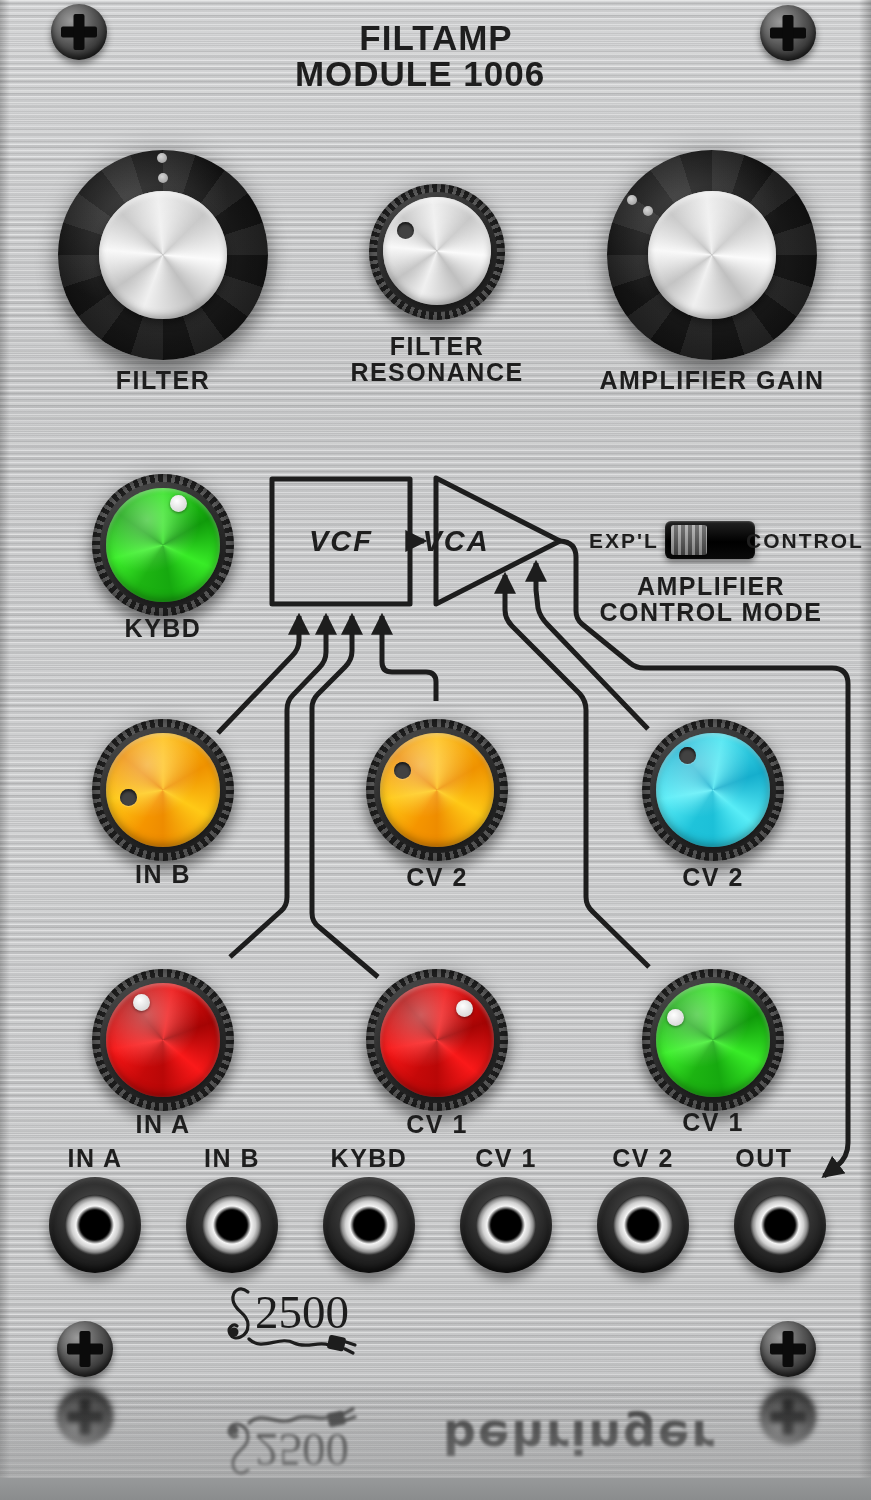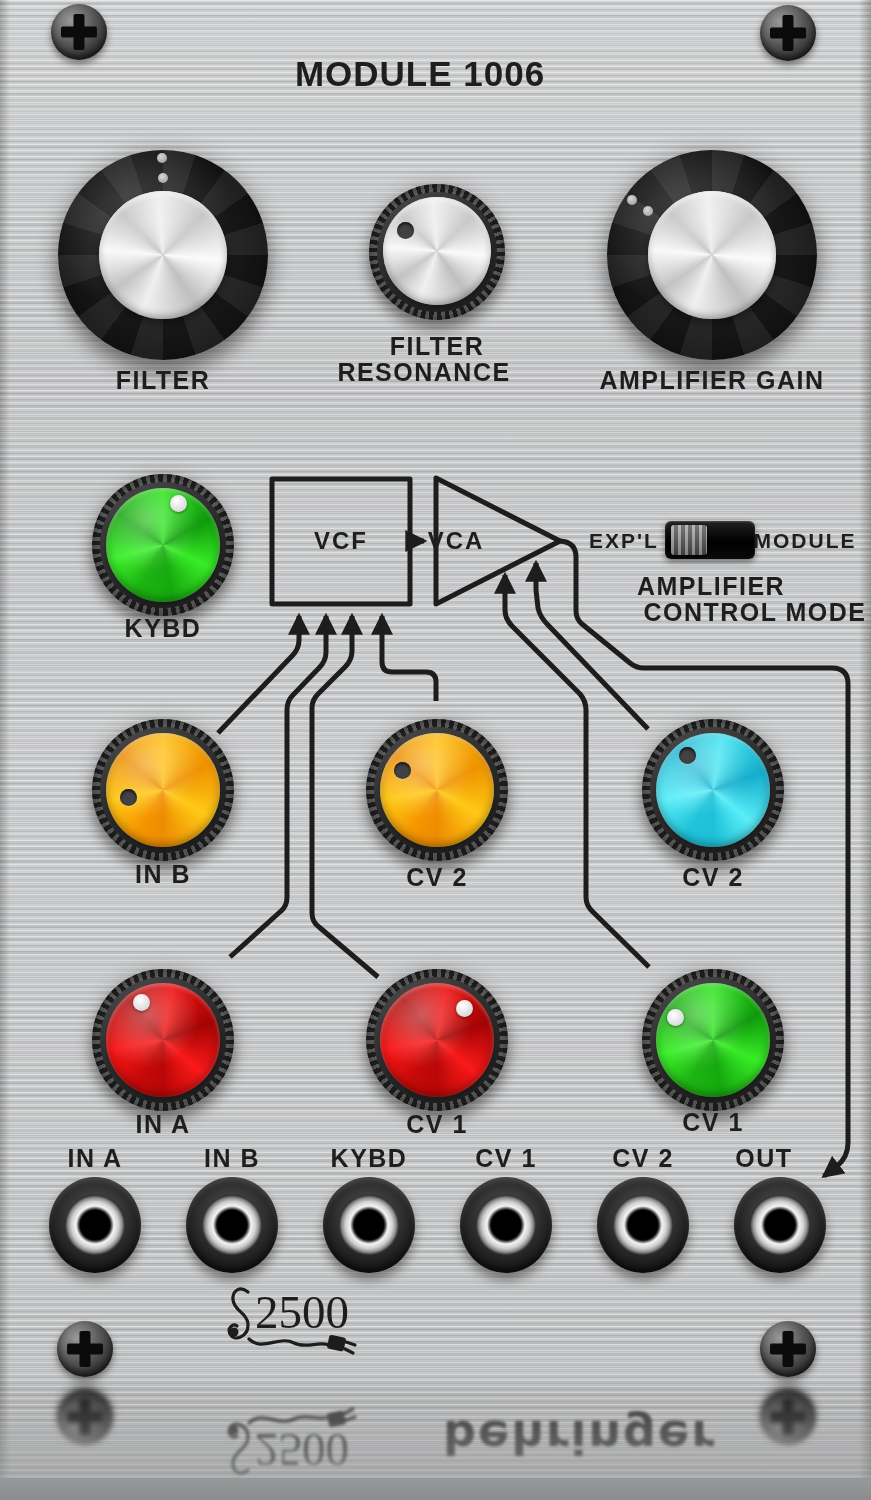--- a/index.html
+++ b/index.html
@@ -13,21 +13,21 @@
   }
   .edge-l{position:absolute;left:0;top:0;width:10px;height:1480px;background:linear-gradient(90deg,rgba(0,0,0,.22),rgba(0,0,0,0));}
   .edge-r{position:absolute;right:0;top:0;width:12px;height:1480px;background:linear-gradient(270deg,rgba(0,0,0,.25),rgba(0,0,0,0));}
   .table-zone{position:absolute;left:0;top:1383px;width:871px;height:95px;background:linear-gradient(180deg,rgba(40,40,40,.05),rgba(40,40,40,.14));}
   .bottom-strip{position:absolute;left:0;top:1478px;width:871px;height:22px;background:linear-gradient(180deg,#97999a,#8a8c8d);}
 
   .lbl{position:absolute;font-weight:bold;color:#1e1e1e;letter-spacing:1.5px;text-align:center;
        transform:translateX(-50%);white-space:nowrap;font-size:25px;}
   .title{font-size:35px;letter-spacing:1px;}
   .small-lbl{font-size:21px;letter-spacing:2px;}
-  .diag-lbl{font-size:24px;letter-spacing:2px;transform:translate(-50%,-50%);}
+  .diag-lbl{font-size:29px;letter-spacing:2px;transform:translate(-50%,-50%);font-style:italic;}
 
   
   .screw{position:absolute;width:56px;height:56px;border-radius:50%;
     background:radial-gradient(circle at 36% 30%, #9a9a9a, #555 45%, #1d1d1d 88%);
     box-shadow:0 4px 7px rgba(0,0,0,.45), inset 0 -4px 6px rgba(0,0,0,.55);}
   .screw::before,.screw::after{content:"";position:absolute;left:50%;top:50%;background:#0b0b0b;border-radius:2px;}
   .screw::before{width:36px;height:11px;transform:translate(-50%,-50%);}
   .screw::after{width:11px;height:36px;transform:translate(-50%,-50%);}
   .screw .pip{position:absolute;left:50%;top:50%;width:7px;height:7px;border-radius:50%;
     background:radial-gradient(circle at 40% 35%, #cfcfcf,#6a6a6a);transform:translate(-50%,-50%);}
@@ -111,20 +111,21 @@
     </div>
   <div class="screw" style="left:57px;top:1321px;">
       <span class="pip"></span>
     </div>
   <div class="screw" style="left:760px;top:1321px;">
       <span class="pip"></span>
     </div>
   <div class="screw reflect" style="left:57px;top:1389px;"></div>
   <div class="screw reflect" style="left:760px;top:1389px;"></div>
 
+  <div class="lbl title" style="left:436px;top:18px;">FILTAMP</div>
   <div class="lbl title" style="left:420px;top:54px;">MODULE 1006</div>
 
   <svg class="flow" width="871" height="1500" viewBox="0 0 871 1500">
     <defs>
       <marker id="ah" viewBox="0 0 10 10" refX="8.5" refY="5" markerWidth="4.4" markerHeight="4.4" orient="auto-start-reverse">
         <path d="M0,0 L10,5 L0,10 z" fill="#1d1d1d"></path>
       </marker>
     </defs>
     <g stroke="#1d1d1d" stroke-width="5" fill="none" stroke-linejoin="round">
       <rect x="272" y="479" width="138" height="125"></rect>
@@ -149,44 +150,44 @@
     <div class="cap metal" style="left:41px;top:41px;width:128px;height:128px;"></div>
   </div>
   <div class="lbl" style="left:163px;top:366px;">FILTER</div>
 
   <div class="knob" style="left:369px;top:184px;width:136px;height:136px;">
     <div class="knurl"></div>
     <div class="cap metal" style="left:14px;top:13px;width:108px;height:108px;"></div>
     <span class="ind dark" style="left:28px;top:38px;"></span>
   </div>
   <div class="lbl" style="left:437px;top:332px;">FILTER</div>
-  <div class="lbl" style="left:424px;top:358px;">RESONANCE</div>
+  <div class="lbl" style="left:437px;top:358px;">RESONANCE</div>
 
   <div class="knob" style="left:607px;top:150px;width:210px;height:210px;">
     <div class="skirt"></div>
     <span class="molddot" style="left:20px;top:45px;"></span>
     <span class="molddot" style="left:36px;top:56px;"></span>
     <div class="cap metal" style="left:41px;top:41px;width:128px;height:128px;"></div>
   </div>
   <div class="lbl" style="left:712px;top:366px;text-align:center;">AMPLIFIER GAIN</div>
 
   <div class="knob" style="left:92px;top:474px;width:142px;height:142px;">
     <div class="knurl"></div>
     <div class="cap green colored" style="left:14px;top:14px;width:114px;height:114px;"></div>
     <span class="ind light" style="left:78px;top:21px;"></span>
   </div>
   <div class="lbl" style="left:163px;top:614px;">KYBD</div>
 
   <div class="lbl small-lbl" style="left:624px;top:529px;">EXP'L</div>
   <div class="switch-body">
     <div class="switch-handle"></div>
   </div>
-  <div class="lbl small-lbl" style="left:805px;top:529px;">MODULE</div>
+  <div class="lbl small-lbl" style="left:805px;top:529px;">CONTROL</div>
   <div class="lbl" style="left:711px;top:572px;">AMPLIFIER</div>
-  <div class="lbl" style="left:711px;top:598px;margin-left:44px;">CONTROL MODE</div>
+  <div class="lbl" style="left:711px;top:598px;">CONTROL MODE</div>
 
   <div class="knob" style="left:92px;top:719px;width:142px;height:142px;">
     <div class="knurl"></div>
     <div class="cap orange colored" style="left:14px;top:14px;width:114px;height:114px;"></div>
     <span class="ind dark" style="left:28px;top:70px;"></span>
   </div>
   <div class="lbl" style="left:163px;top:860px;">IN B</div>
 
   <div class="knob" style="left:366px;top:719px;width:142px;height:142px;">
     <div class="knurl"></div>

